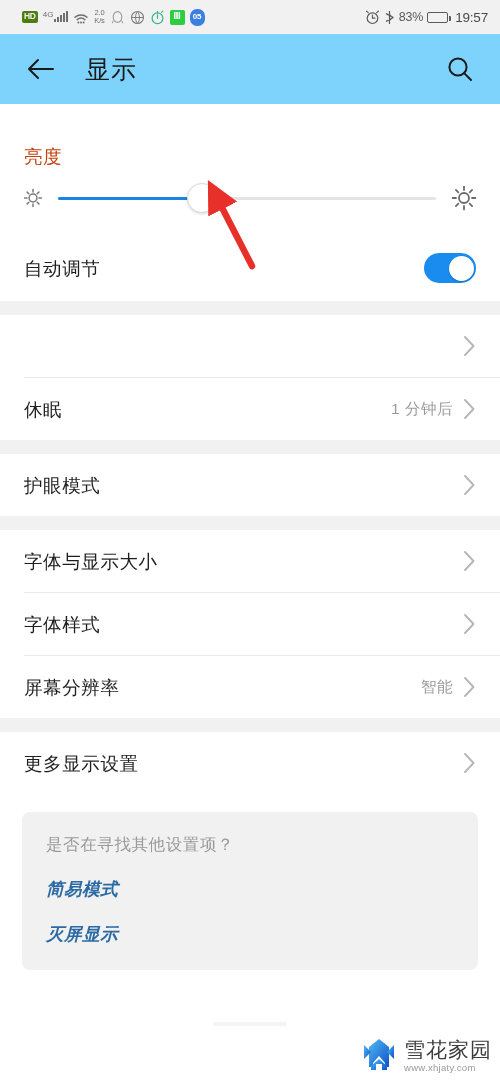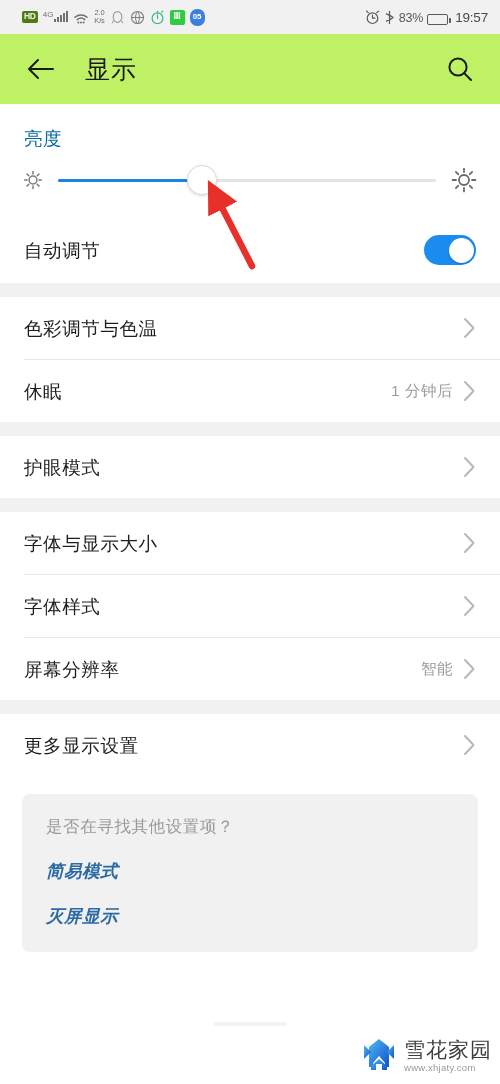--- a/index.html
+++ b/index.html
@@ -14,21 +14,21 @@
   
   .statusbar {
     height:34px;
     background:#f1f1f1;
     display:flex;
     align-items:center;
     padding:0 12px 0 22px;
     position:relative;
   }
   .sb-left { display:flex; align-items:center; gap:5px; }
-  .sb-right { display:flex; align-items:flex-end; gap:4px; margin-left:auto; }
+  .sb-right { display:flex; align-items:center; gap:4px; margin-left:auto; }
 
   .badge-hd {
     background:#4d7c0f; color:#f1f1f1;
     font-size:8.5px; font-weight:bold;
     padding:1px 2px; border-radius:2px;
     letter-spacing:-0.3px; line-height:1.15;
   }
   .net4g { display:flex; align-items:flex-start; gap:1px; }
   .net4g .g-label { font-size:8px; color:#6f6f6f; line-height:1; margin-bottom:5px; }
   .bars { display:flex; align-items:flex-end; gap:1px; height:11px; }
@@ -62,21 +62,21 @@
   }
   .batt::after {
     content:""; position:absolute; right:-3.6px; top:3px;
     width:2.2px; height:5px; background:#5a5a5a; border-radius:0 1px 1px 0;
   }
   .batt-fill { height:100%; width:84%; background:#5a5a5a; border-radius:1px; }
   .clock { font-size:13.5px; color:#4a4a4a; margin-left:3px; letter-spacing:-0.2px; }
 
   
   .header {
-    height:70px; background:#bef264;
+    height:70px; background:#7dd3fc;
     display:flex; align-items:center;
     padding:0 22px 0 24px;
   }
   .back-btn { width:34px; height:34px; display:flex; align-items:center; justify-content:center; }
   .page-title {
     font-size:25px; color:#1a1a1a; margin-left:27px; letter-spacing:1px;
   }
   .search-btn { margin-left:auto; width:36px; height:36px; display:flex; align-items:center; justify-content:center; }
 
   
@@ -88,22 +88,22 @@
     position:relative;
   }
   .row-label { font-size:18.5px; color:#1e1e1e; letter-spacing:0.6px; }
   .row-value { font-size:15.5px; color:#9b9b9b; margin-left:auto; letter-spacing:0.5px; }
   .chev { margin-left:10px; display:flex; align-items:center; }
   .chev.alone { margin-left:auto; }
   .divider { height:1px; background:#e9e9e9; margin-left:24px; }
 
   
   .bright-title {
-    font-size:18.5px; color:#0369a1;
-    padding:22px 24px 0 24px; letter-spacing:0.6px;
+    font-size:18.5px; color:#c2410c;
+    padding:40px 24px 0 24px; letter-spacing:0.6px;
   }
   .slider-row {
     display:flex; align-items:center;
     padding:14px 22px 22px 22px; gap:14px;
   }
   .sun-small { width:22px; height:22px; flex:none; }
   .sun-big { width:28px; height:28px; flex:none; }
   .track {
     flex:1; height:30px; position:relative; display:flex; align-items:center;
   }
@@ -320,21 +320,20 @@
     <span class="toggle" style="background: rgb(26, 140, 240);">
       <span class="knob"></span>
     </span>
   </div>
 </div>
 
 <div id="groups-host">
     <div class="gap"></div>
     <div class="card">
       <div class="row">
-        <span class="row-label">色彩调节与色温</span>
         <span class="chev alone">
           <svg width="13" height="22" viewBox="0 0 13 22">
             <path d="M2 2 L10.5 11 L2 20" stroke="#b6b6b6" stroke-width="1.9" fill="none" stroke-linecap="round" stroke-linejoin="round"></path>
           </svg>
         </span>
       </div>
       <div class="divider"></div>
       <div class="row">
         <span class="row-label">休眠</span>
         <span class="row-value">1 分钟后</span>

